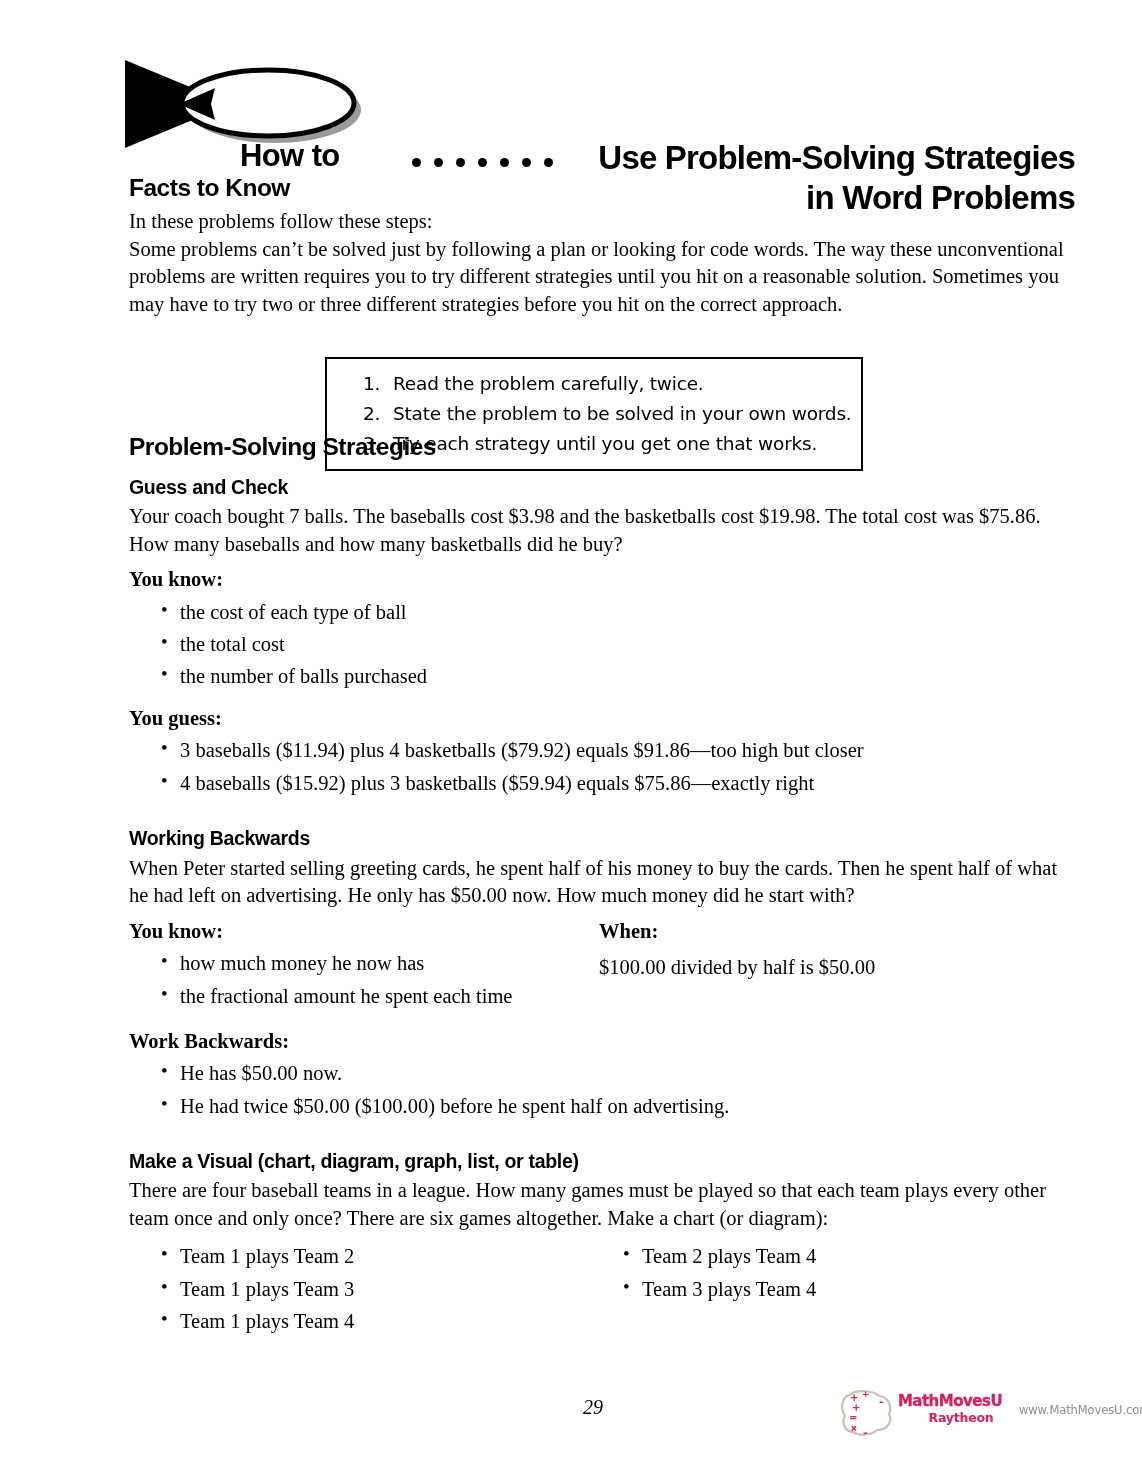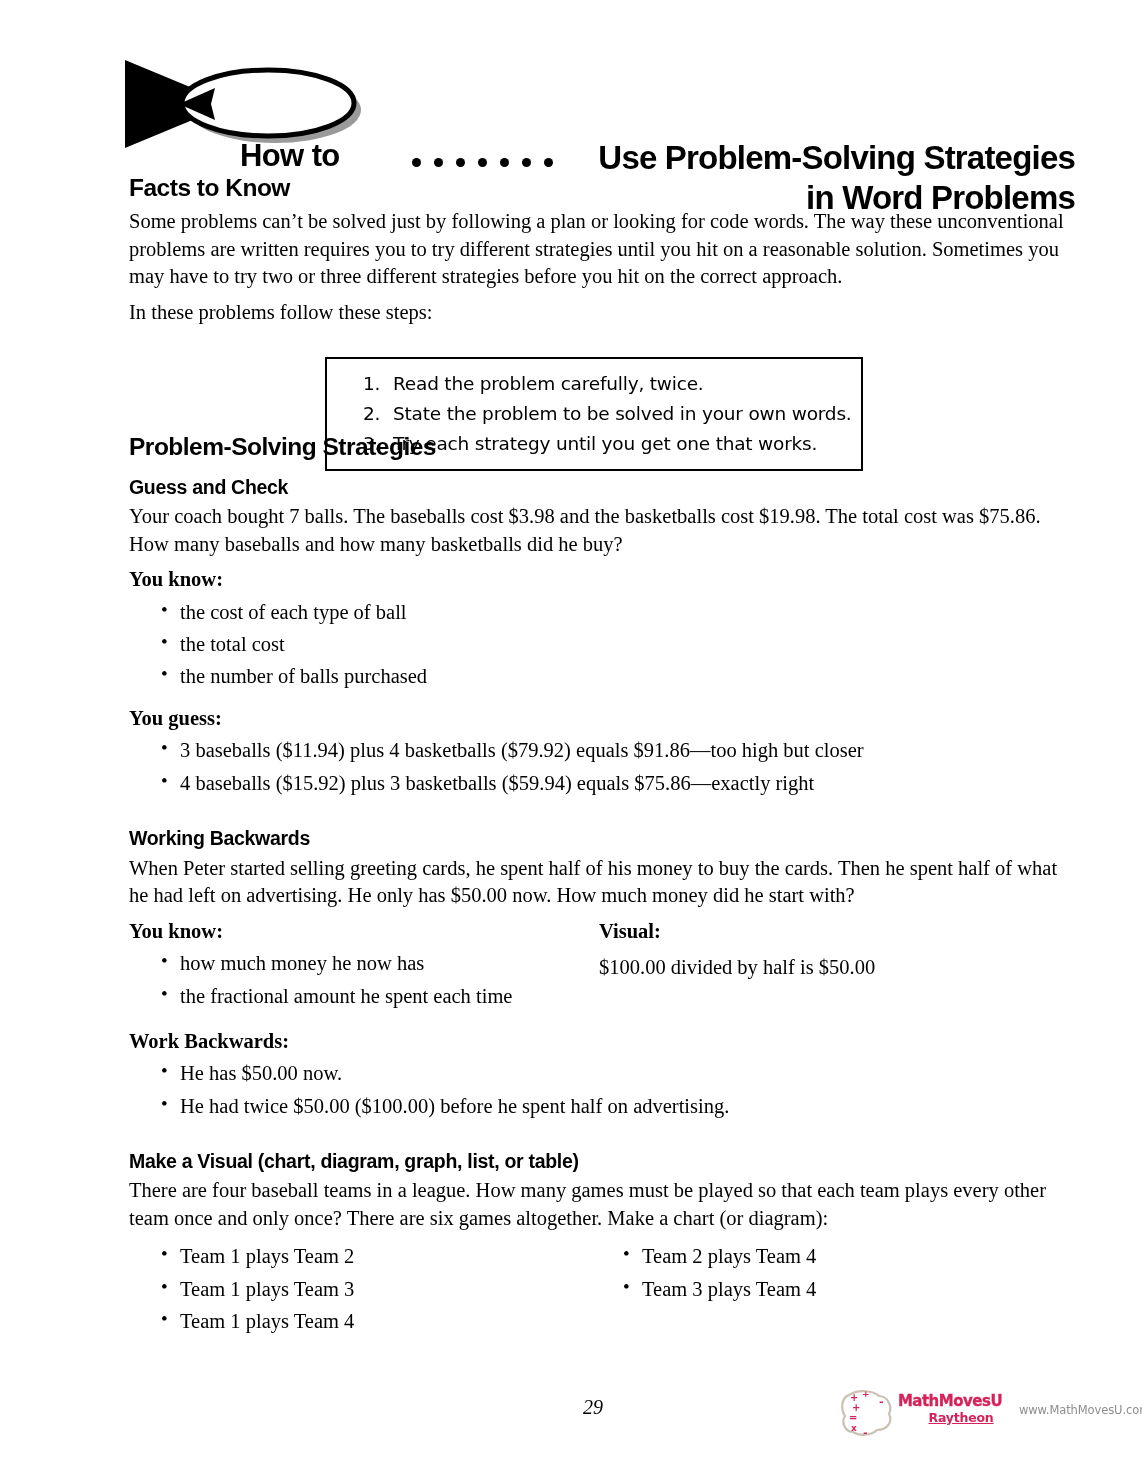--- a/index.html
+++ b/index.html
@@ -267,21 +267,20 @@
   .logo-text .ray {
     display: block;
     font-family: "DejaVu Sans", "Liberation Sans", sans-serif;
     font-weight: bold;
     font-size: 12.5px;
     color: #d6225b;
     letter-spacing: -0.2px;
     line-height: 1;
     margin-top: 3px;
     margin-left: 22px;
-    text-decoration: underline;
   }
   .logo-url {
     position: absolute;
     left: 182px;
     top: 19px;
     font-family: "DejaVu Sans", "Liberation Sans", sans-serif;
     font-size: 11.5px;
     color: #8d8d8d;
     letter-spacing: -0.1px;
     white-space: nowrap;
@@ -320,22 +319,22 @@
 
     <div class="title-block">
       <span class="l1">Use Problem-Solving Strategies</span>
       <span class="l2">in Word Problems</span>
     </div>
   </div>
 
   <div class="content">
 
     <h2 class="sec-head">Facts to Know</h2>
+    <p class="body" style="margin-bottom:0">In these problems follow these steps:</p>
     <p class="body">Some problems can’t be solved just by following a plan or looking for code words.  The way these unconventional problems are written requires you to try different strategies until you hit on a reasonable solution.  Sometimes you may have to try two or three different strategies before you hit on the correct approach.</p>
-    <p class="body" style="margin-bottom:0">In these problems follow these steps:</p>
 
     <div class="steps-box">
       <ol>
         <li>
           <span class="num">1.</span><span class="txt">Read the problem carefully, twice.</span>
         </li>
         <li>
           <span class="num">2.</span><span class="txt">State the problem to be solved in your own words.</span>
         </li>
         <li>
@@ -367,21 +366,21 @@
 
     <div class="two-col">
       <div class="col-left">
         <p class="lead">You know:</p>
         <ul class="bul">
           <li>how much money he now has</li>
           <li>the fractional amount he spent each time</li>
         </ul>
       </div>
       <div class="col-right">
-        <p class="lead">Visual:</p>
+        <p class="lead">When:</p>
         <div style="height:4px"></div>
         <p class="plain">$100.00 divided by half is $50.00</p>
       </div>
       <div class="spacer-kc"></div>
     </div>
 
     <p class="lead" style="margin-top:4px">Work Backwards:</p>
     <ul class="bul">
       <li>He has $50.00 now.</li>
       <li>He had twice $50.00 ($100.00) before he spent half on advertising.</li>

